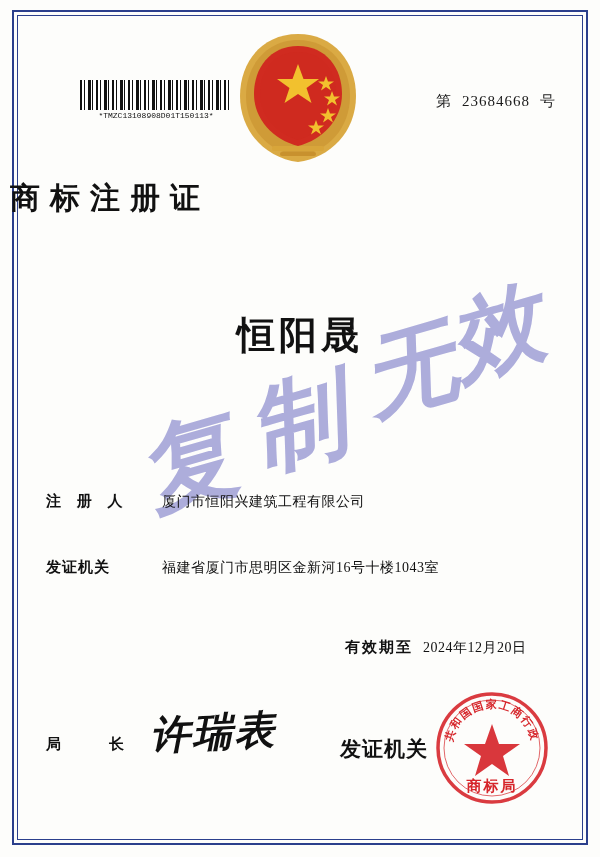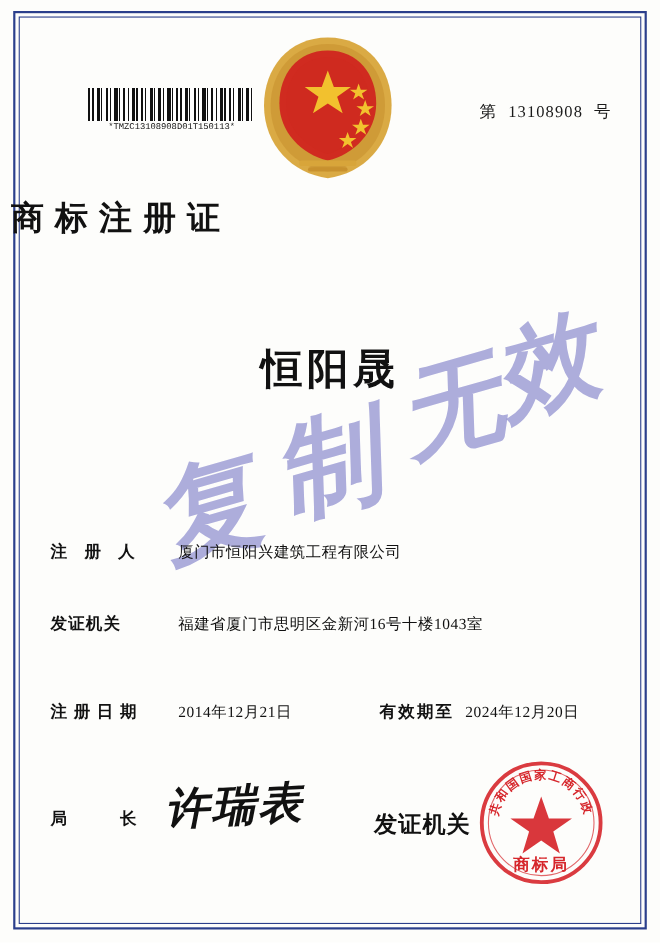--- a/index.html
+++ b/index.html
@@ -263,21 +263,21 @@
       <polygon points="104,63 106,68.5 112,68.5 107,72 109,77.5 104,74 99,77.5 101,72 96,68.5 102,68.5" fill="#f2c12e"></polygon>
       <polygon points="100,80 102,85.5 108,85.5 103,89 105,94.5 100,91 95,94.5 97,89 92,85.5 98,85.5" fill="#f2c12e"></polygon>
       <polygon points="88,92 90,97.5 96,97.5 91,101 93,106.5 88,103 83,106.5 85,101 80,97.5 86,97.5" fill="#f2c12e"></polygon>
 
       <rect x="44" y="118" width="52" height="5" rx="2" fill="#d8a53a"></rect>
       <rect x="52" y="124" width="36" height="4" rx="2" fill="#c8912e"></rect>
     </svg>
   </div>
 
   <div class="serial">
-    <span>第</span><span class="sn-num">13108908</span><span>号</span>
+    <span>第</span><span class="sn-num">23684668</span><span>号</span>
   </div>
 
   <div class="doc-title">商标注册证</div>
 
   <div class="mark">恒阳晟</div>
 
   <div class="watermark">
     <span class="wm-char wm1">复</span>
     <span class="wm-char wm2">制</span>
     <span class="wm-char wm3">无</span>
@@ -285,23 +285,20 @@
   </div>
 
   <div class="field row-registrant">
     <span class="field-label">注 册 人</span><span class="field-value">厦门市恒阳兴建筑工程有限公司</span>
   </div>
 
   <div class="field row-address">
     <span class="field-label">发证机关</span><span class="field-value">福建省厦门市思明区金新河16号十楼1043室</span>
   </div>
 
-  <div class="field row-date">
-    <span class="field-label">注册日期</span><span class="field-value">2014年12月21日</span>
-  </div>
 
   <div class="field row-expiry">
     <span class="field-label">有效期至</span><span class="field-value">2024年12月20日</span>
   </div>
 
   <div class="field row-director">
     <span class="field-label">局　　长</span>
   </div>
 
   <div class="signature">许瑞表</div>

